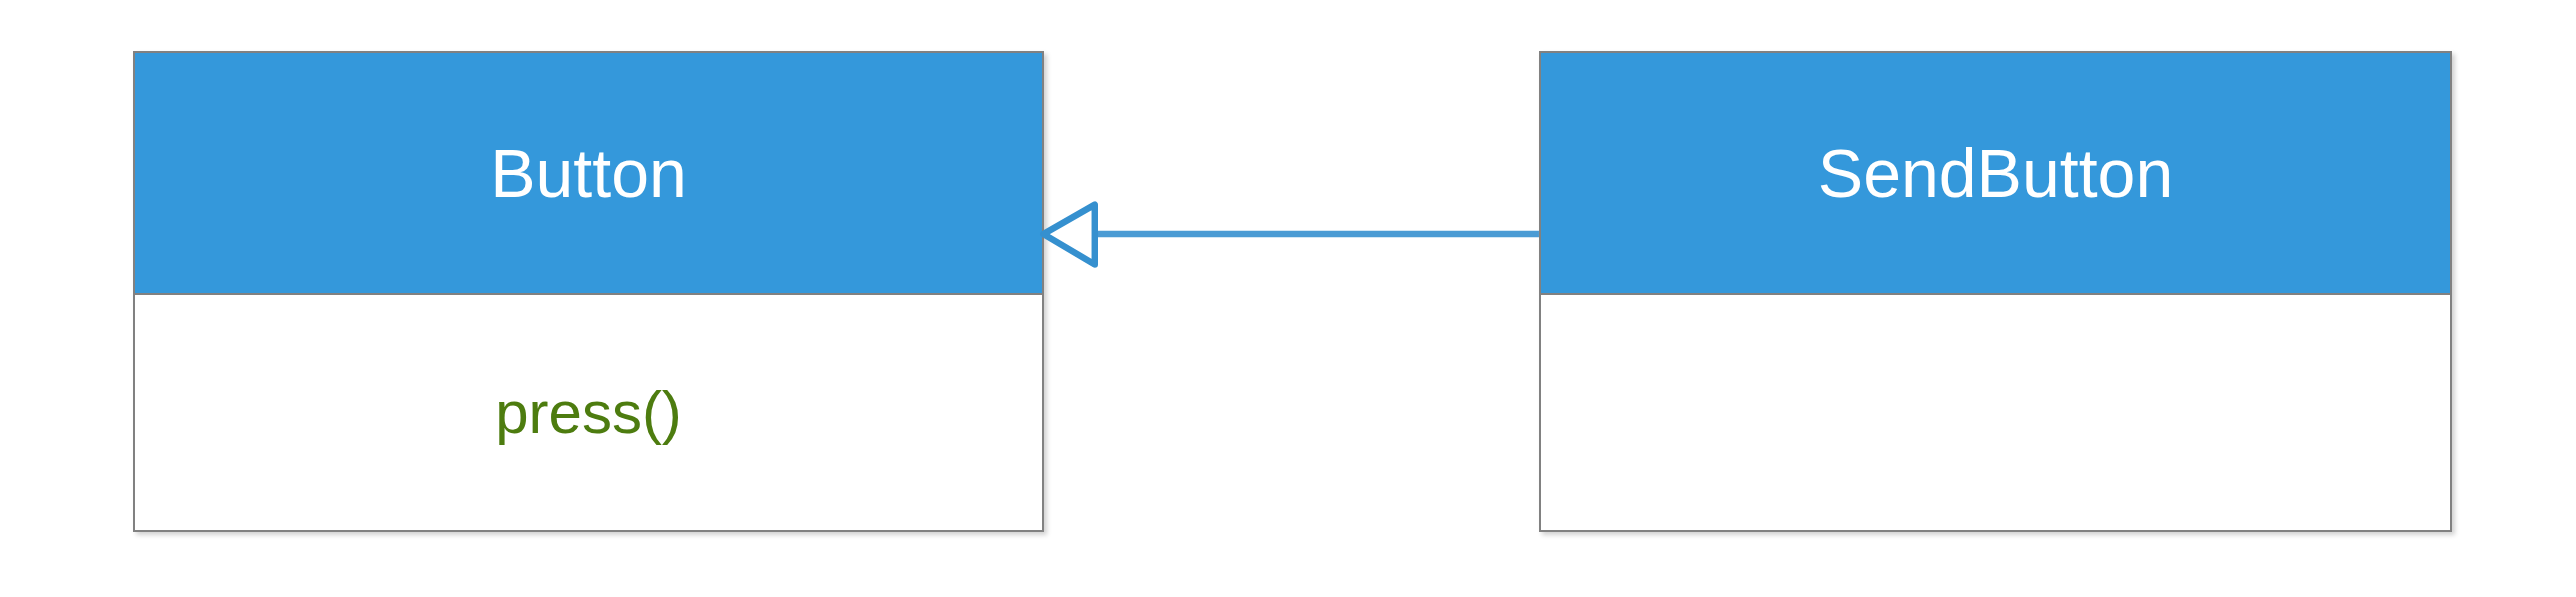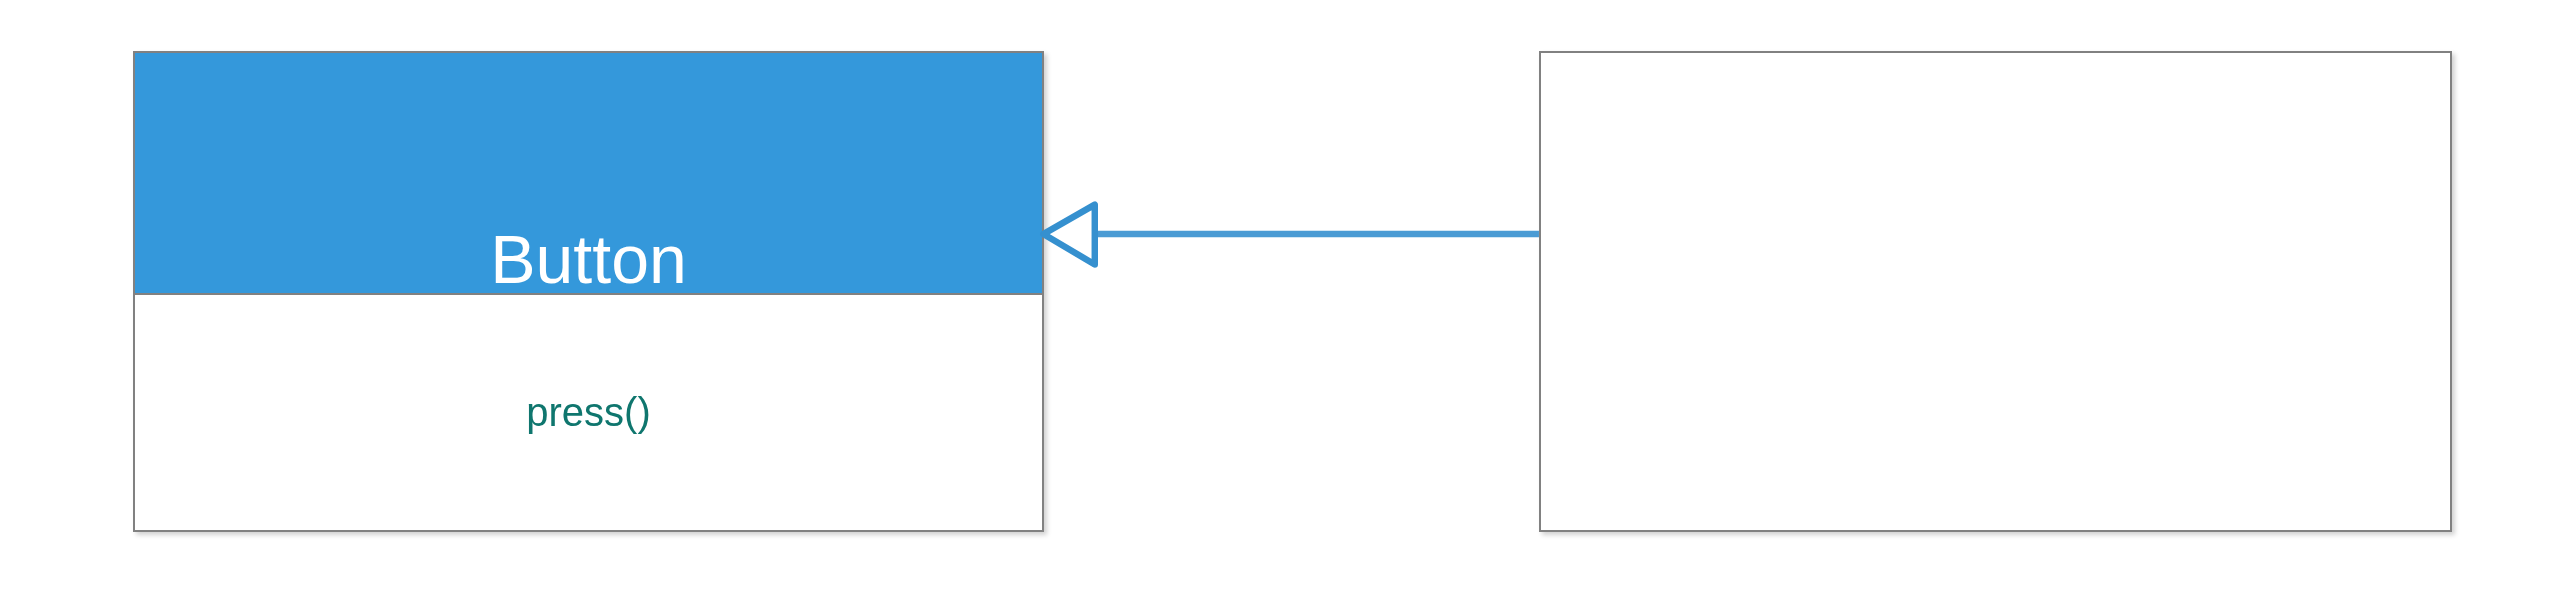--- a/index.html
+++ b/index.html
@@ -24,41 +24,41 @@
     background: #ffffff;
     box-shadow: 2.8px 2.8px 4.6px rgba(0,0,0,0.18);
     display: flex;
     flex-direction: column;
   }
   .uml-header {
     box-sizing: border-box;
     background: #3498db;
     border-bottom: 2.8px solid #818181;
     display: flex;
-    align-items: flex-end;
+    align-items: center;
     justify-content: center;
   }
   .uml-header-label {
     color: #ffffff;
     font-size: 68px;
     line-height: 1;
     letter-spacing: 0px;
     white-space: nowrap;
   }
   .uml-body {
     flex: 1;
     background: #ffffff;
     display: flex;
     flex-direction: column;
     align-items: center;
     justify-content: center;
   }
   .uml-member {
-    color: #0f766e;
-    font-size: 40px;
+    color: #4d7c0f;
+    font-size: 60px;
     line-height: 1.12;
     white-space: nowrap;
     text-align: center;
   }
 
   
   #class-button {
     left: 133px;
     top: 51px;
     width: 911px;
@@ -92,20 +92,23 @@
   <div class="uml-class" id="class-button">
     <div class="uml-header">
       <span class="uml-header-label">Button</span>
     </div>
     <div class="uml-body">
       <div class="uml-member">press()</div>
     </div>
   </div>
 
   <div class="uml-class" id="class-sendbutton">
+    <div class="uml-header">
+      <span class="uml-header-label">SendButton</span>
+    </div>
   </div>
 
   <svg id="generalization" viewBox="0 0 560 100">
 
     <line x1="65" y1="49" x2="548" y2="49" stroke="#4a9bd4" stroke-width="7"></line>
 
     <polygon points="9,49 65,17 65,82" fill="#ffffff" stroke="#3590cf" stroke-width="7" stroke-linejoin="round"></polygon>
   </svg>
 
 </div>

